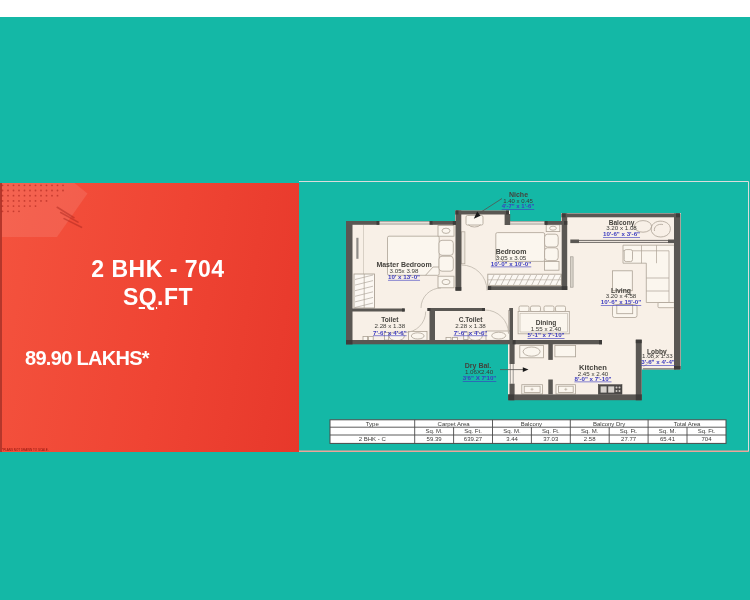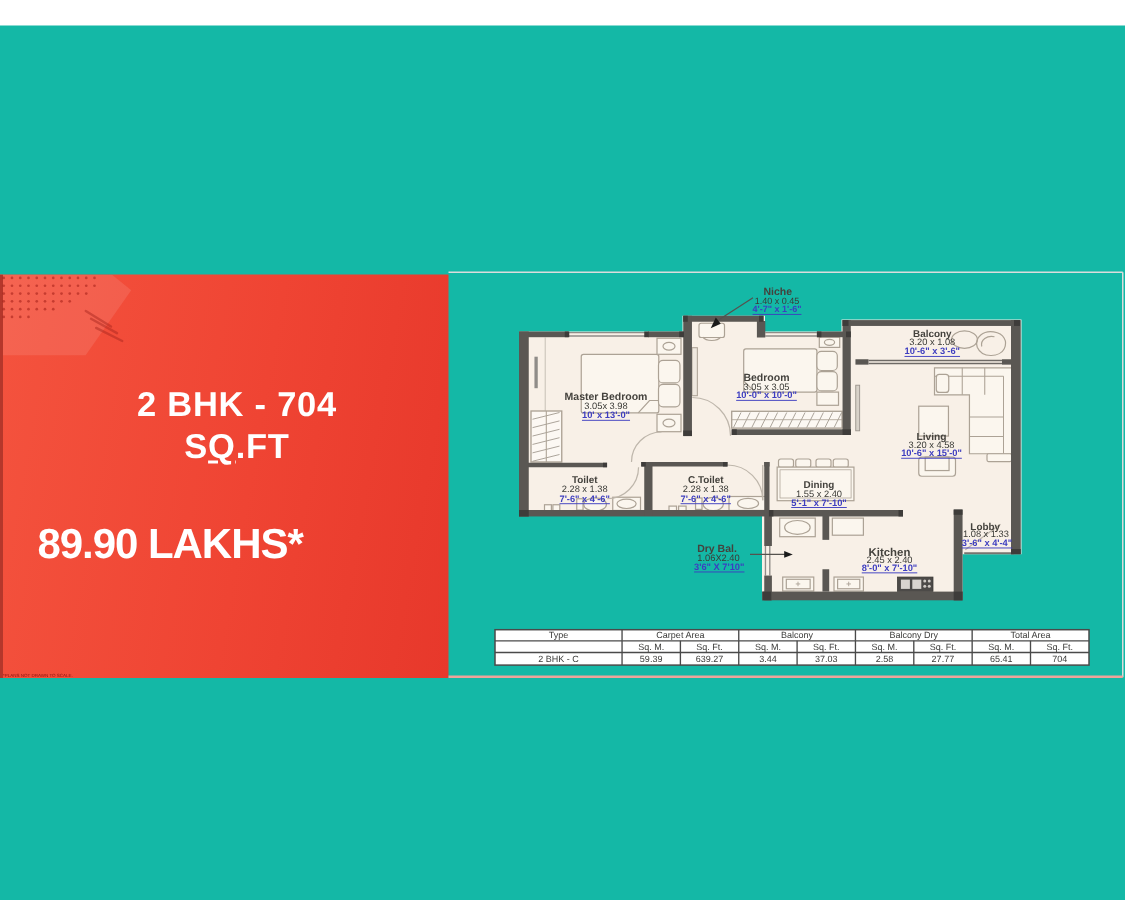--- a/index.html
+++ b/index.html
@@ -7,21 +7,21 @@
   #stage{position:relative;width:750px;height:600px;background:#14b8a6;margin-top:17px;}
   
   #panel{position:absolute;left:0;top:166px;width:299px;height:269px;
     background:linear-gradient(100deg,#f4533e 0%,#ef4433 55%,#e7382b 100%);overflow:hidden;}
   #panel .edge{position:absolute;left:0;top:0;width:2px;height:100%;background:#b5372b;}
   #panel .diamond{position:absolute;left:0;top:0;width:90px;height:56px;
     background:rgba(255,255,255,0.10);
     clip-path:polygon(0 0,74.5px 0,87.5px 10.5px,57px 54px,0 54px);}
   #headline{position:absolute;left:26px;top:72px;width:264px;text-align:center;color:#fff;
     font-weight:bold;font-size:23px;line-height:28px;letter-spacing:0.5px;}
-  #price{position:absolute;left:25px;top:164px;color:#fff;font-weight:bold;font-size:28px;letter-spacing:-0.7px;}
+  #price{position:absolute;left:25px;top:164px;color:#fff;font-weight:bold;font-size:20px;letter-spacing:-0.7px;}
   #disclaimer{position:absolute;left:2px;top:265px;color:rgba(130,15,8,0.95);font-size:3px;letter-spacing:0;}
   svg{position:absolute;left:0;top:0;}
   text{font-family:"Liberation Sans", sans-serif;}
   .rlabel{font-weight:bold;fill:#44423d;}
   .mdim{fill:#3a3a36;}
   .bdim{fill:#3d3dc0;font-weight:bold;text-decoration:underline;}
   .tbl{fill:#3a3a38;}
 </style>
 </head>
 <body>

